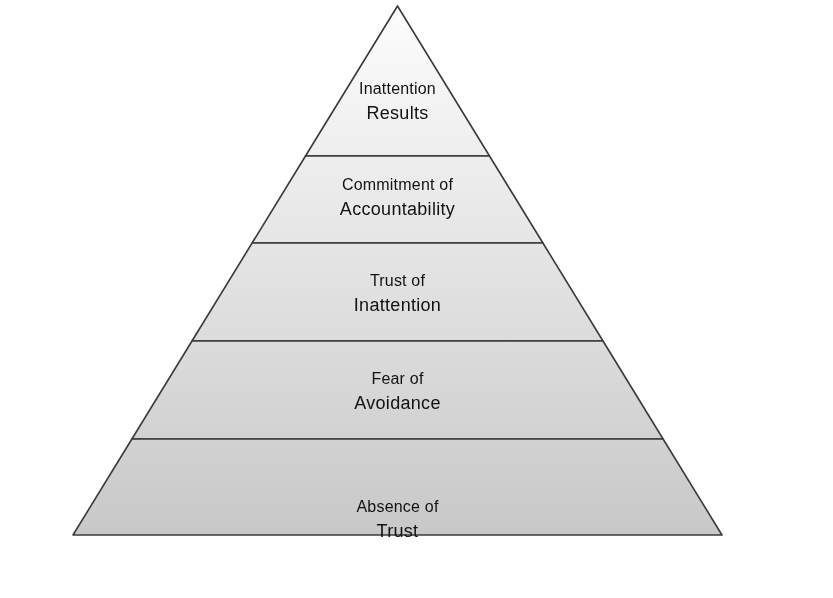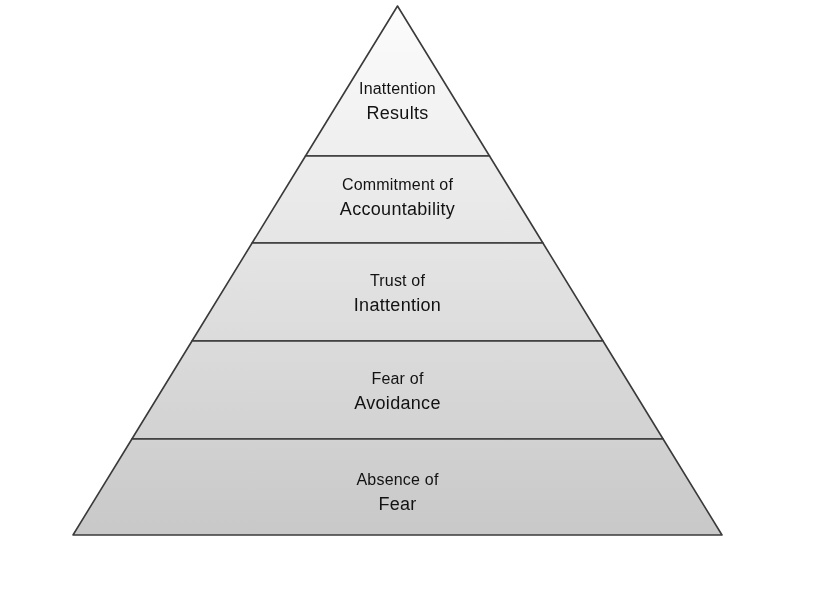--- a/index.html
+++ b/index.html
@@ -44,21 +44,21 @@
   }
   .big {
     font-size: 18px;
     line-height: 30px;
     letter-spacing: 0.3px;
   }
   .lvl1 { top: 79px; }
   .lvl2 { top: 175px; }
   .lvl3 { top: 271px; }
   .lvl4 { top: 369px; }
-  .lvl5 { top: 470px; }
+  .lvl5 { top: 497px; }
 </style>
 </head>
 <body>
 
 <div class="stage">
 
   <svg class="pyramid-svg" viewBox="0 0 833 598" aria-hidden="true">
     <defs>
       <linearGradient id="pyrgrad" gradientUnits="userSpaceOnUse" x1="0" y1="6" x2="0" y2="535">
         <stop offset="0" stop-color="#fdfdfd"></stop>
@@ -92,16 +92,16 @@
     <span class="big">Inattention</span>
   </div>
 
   <div class="label lvl4">
     <span class="small">Fear of</span>
     <span class="big">Avoidance</span>
   </div>
 
   <div class="label lvl5">
     <span class="small">Absence of</span>
-    <span class="big">Fear</span>
+    <span class="big">Trust</span>
   </div>
 
 </div>
 
 </body></html>

